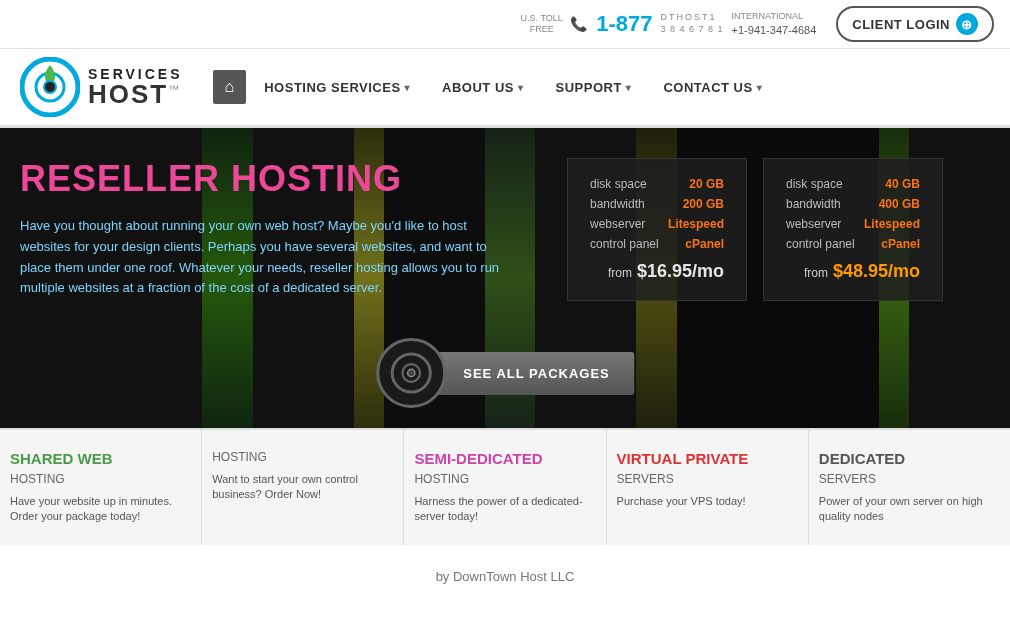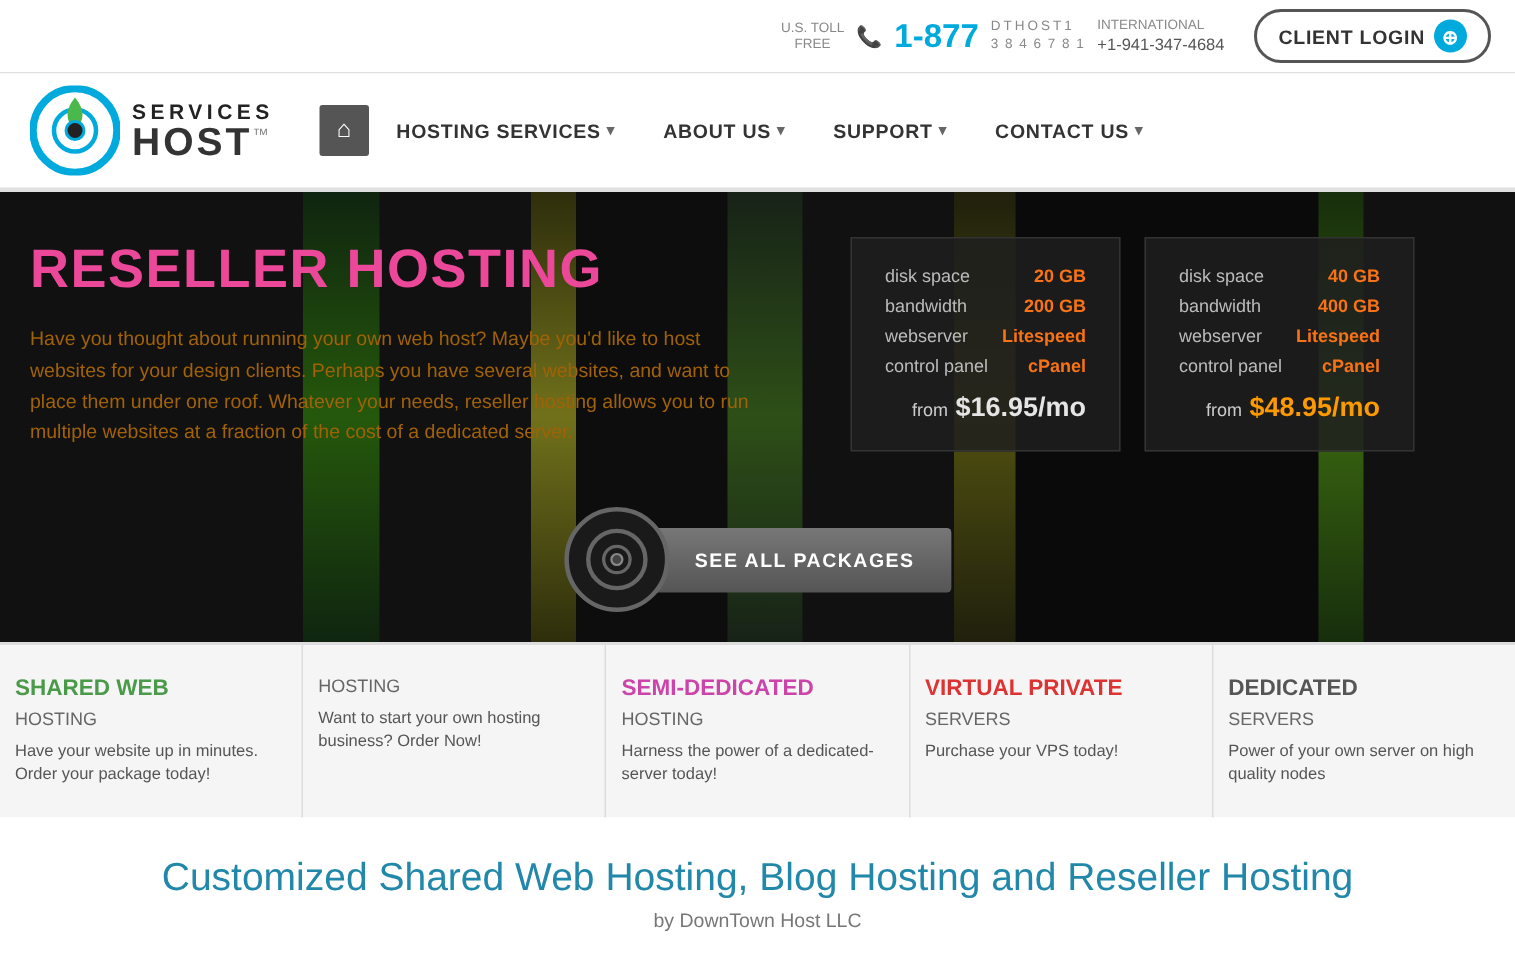--- a/index.html
+++ b/index.html
@@ -145,21 +145,21 @@
     .hero-title {
       font-size: 36px;
       font-weight: 900;
       color: #ec4899;
       text-transform: uppercase;
       margin-bottom: 16px;
       letter-spacing: 1px;
     }
     .hero-desc {
       font-size: 13px;
-      color: #a16207;
+      color: #7dd3fc;
       line-height: 1.6;
       max-width: 480px;
     }
     .hero-right {
       flex: 1;
       display: flex;
       gap: 16px;
       align-items: flex-start;
       justify-content: center;
     }
@@ -405,21 +405,21 @@
 <div class="services-band">
 
   <div class="service-item">
     <div class="service-title shared">SHARED WEB</div>
     <div class="service-subtitle">HOSTING</div>
     <div class="service-desc">Have your website up in minutes. Order your package today!</div>
   </div>
 
   <div class="service-item">
     <div class="service-subtitle">HOSTING</div>
-    <div class="service-desc">Want to start your own hosting business? Order Now!</div>
+    <div class="service-desc">Want to start your own control business? Order Now!</div>
   </div>
 
   <div class="service-item">
     <div class="service-title semi-dedicated">SEMI-DEDICATED</div>
     <div class="service-subtitle">HOSTING</div>
     <div class="service-desc">Harness the power of a dedicated-server today!</div>
   </div>
 
   <div class="service-item">
     <div class="service-title vps">VIRTUAL PRIVATE</div>
@@ -428,15 +428,14 @@
   </div>
 
   <div class="service-item">
     <div class="service-title dedicated">DEDICATED</div>
     <div class="service-subtitle">SERVERS</div>
     <div class="service-desc">Power of your own server on high quality nodes</div>
   </div>
 </div>
 
 <div class="bottom-section">
-  <h2 class="bottom-title">Customized Shared Web Hosting, Blog Hosting and Reseller Hosting</h2>
   <p class="bottom-by">by DownTown Host LLC</p>
 </div>
 
 </body></html>

